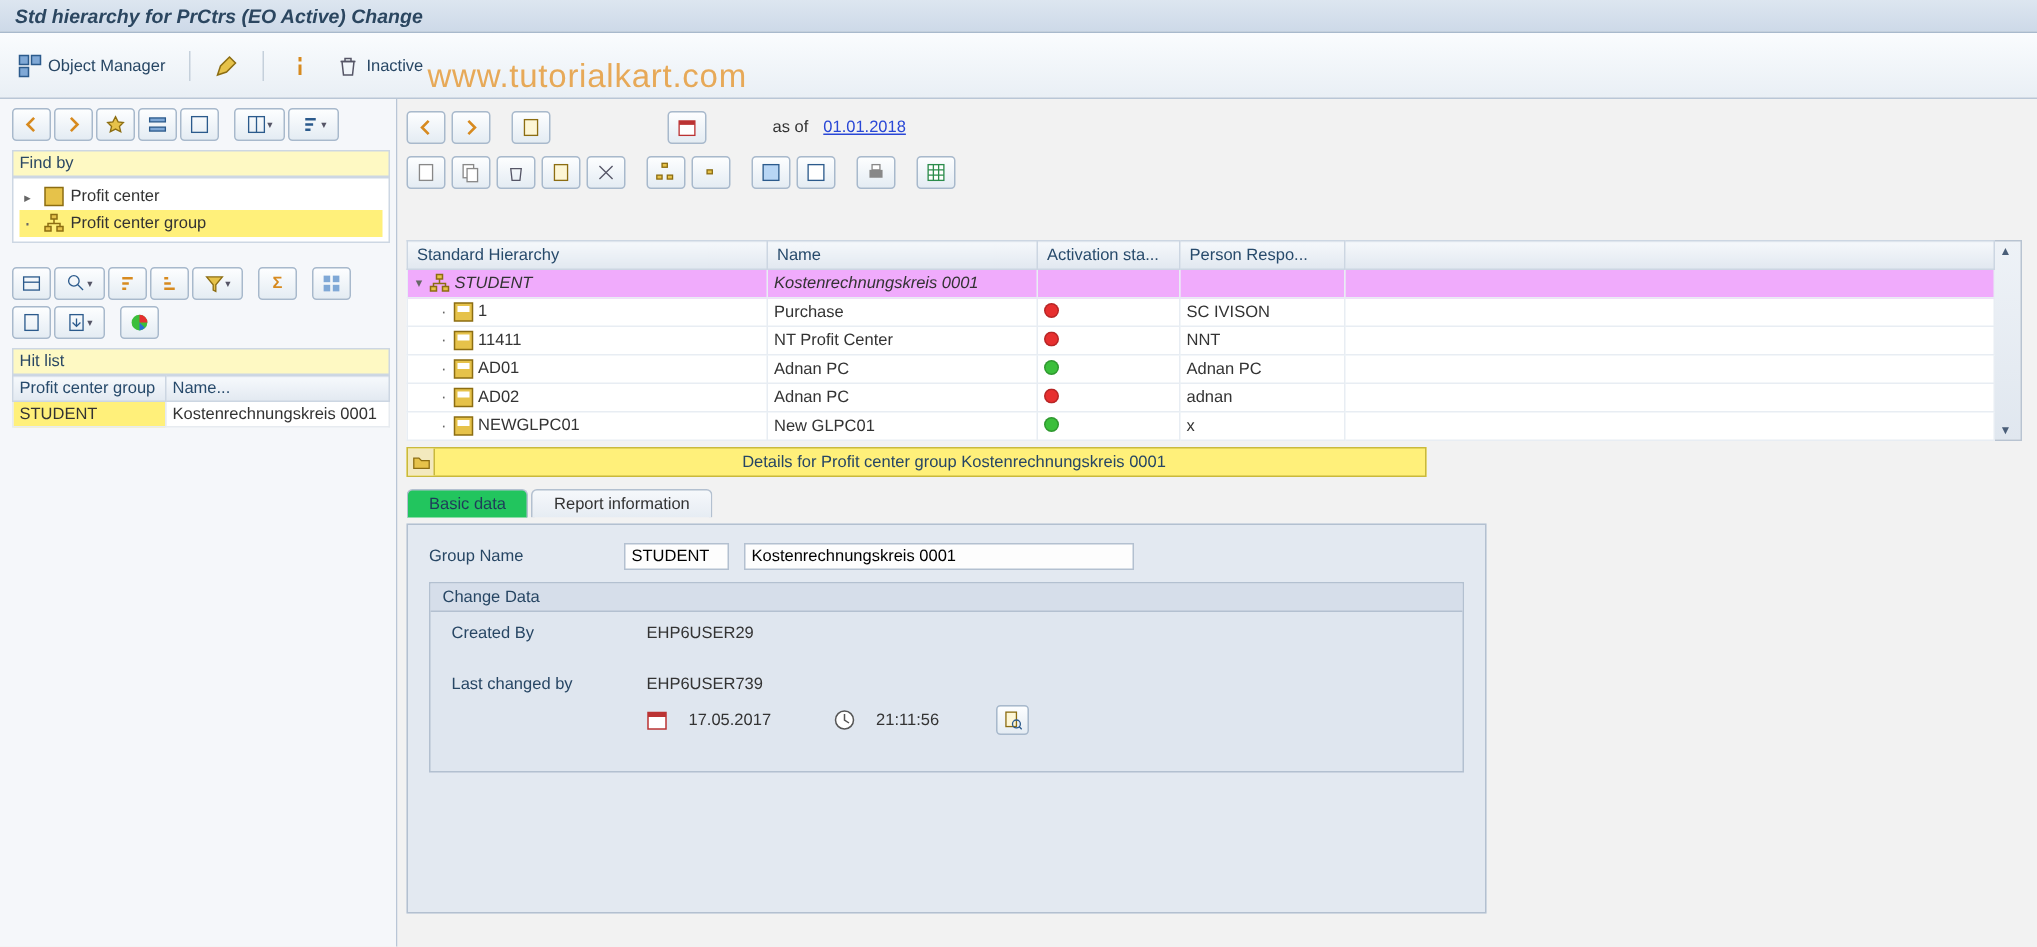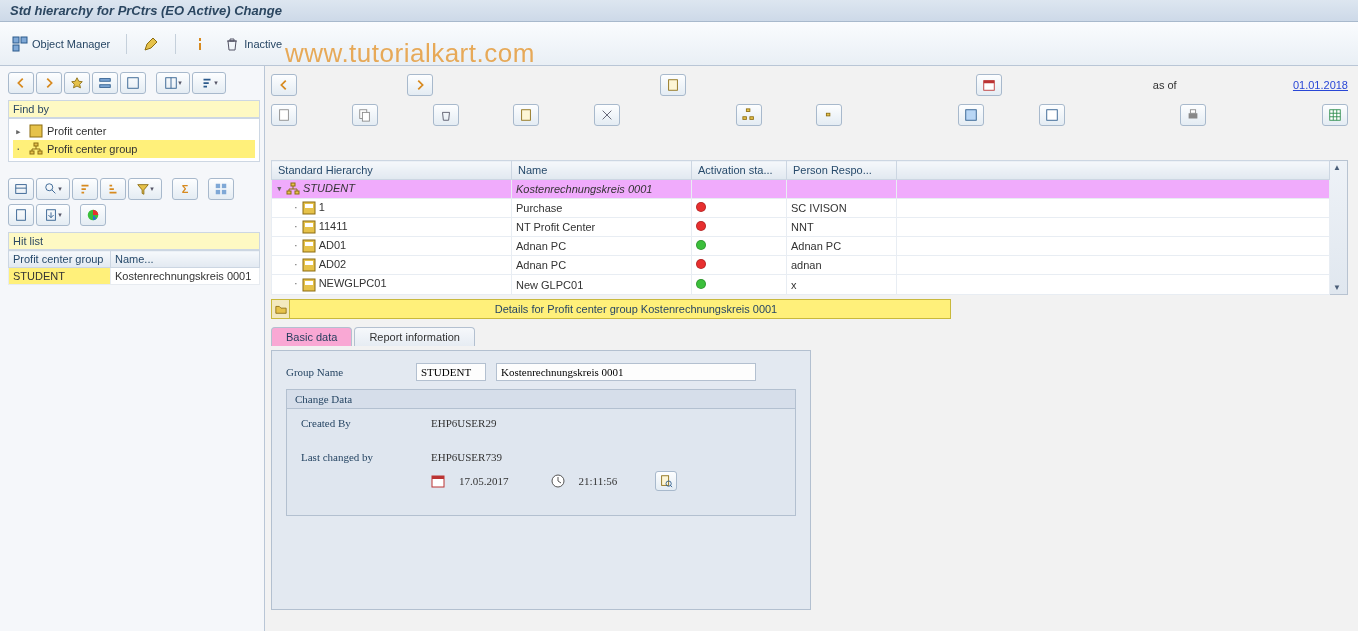--- a/index.html
+++ b/index.html
@@ -39,21 +39,21 @@
   .toolbar-btn {
     display: flex; align-items: center; gap: 4px;
     padding: 2px 6px; border-radius: 2px;
     cursor: pointer; color: #274664;
   }
   .ico { width: 16px; height: 16px; display:inline-block; }
 
   .watermark {
     position: absolute;
     left: 285px; top: 38px;
-    font-size: 26px;
+    font-size: 22px;
     color: #e69d3d;
     opacity: .85;
     pointer-events:none;
     letter-spacing: .5px;
   }
 
   
   .main {
     display: flex;
     height: calc(100% - 51px);
@@ -127,21 +127,21 @@
 
   
   .right-panel {
     flex:1;
     background:#f2f2f2;
     padding: 6px 10px 6px 6px;
     display:flex; flex-direction:column; gap:4px;
   }
 
   .right-toolbar-line {
-    display:flex; align-items:center; gap:4px; height:26px;justify-content:space-between;
+    display:flex; align-items:center; gap:4px; height:26px;
   }
   .asof-label { margin-left:40px; margin-right:6px; color:#333;}
   .asof-date { color:#2947d6;text-decoration:underline; }
 
   
   .grid-wrap { display:flex;margin-top:28px; }
   .grid {
     flex:1;
     border: 1px solid #b8c3d1;
     border-collapse: collapse;
@@ -195,21 +195,21 @@
     background: linear-gradient(#f6f8fb,#e6ecf3);
     border:1px solid #b3c0d0;
     border-bottom:none;
     padding:3px 14px;
     margin-right:2px;
     border-radius:4px 4px 0 0;
     cursor:pointer;
     font-size:11px;
   }
   .tab.active{
-    background:#f9a8d4;
+    background:#22c55e;
     color:#1f3b5a;
   }
 
   .details-form{
     border:1px solid #b3c0d0;
     background:#e3e9f1;
     padding:12px 14px;
   }
   .form-row{ display:flex; align-items:center; gap:10px; margin-bottom:8px;}
   .lbl{ width:120px; color:#274664;}
@@ -612,21 +612,21 @@
           </svg>
       </div>
       <div class="txt">Details for Profit center group Kostenrechnungskreis 0001</div>
     </div>
 
     <div class="tabs">
       <div class="tab active">Basic data</div>
       <div class="tab">Report information</div>
     </div>
 
-    <div class="details-form" style="width:540px; height:260px;font-family:Liberation Serif, serif;">
+    <div class="details-form" style="width:720px; height:260px;">
       <div class="form-row">
         <span class="lbl">Group Name</span>
         <input class="ro" style="width: 70px;" readonly="" value="STUDENT">
         <input class="ro" style="width: 260px;" readonly="" value="Kostenrechnungskreis 0001">
       </div>
 
       <div class="group-box">
         <div class="hdr">Change Data</div>
 
         <div class="form-row">

